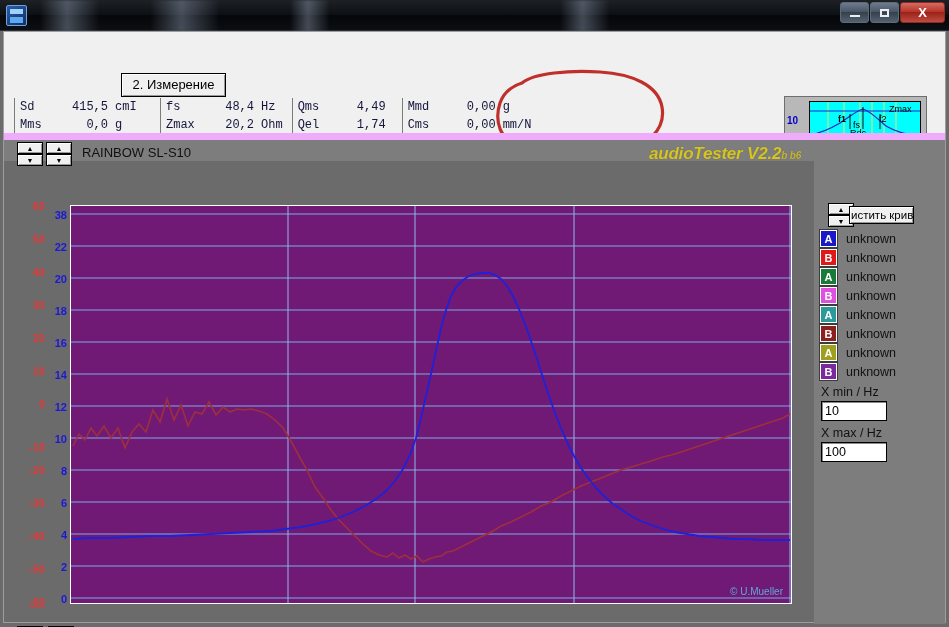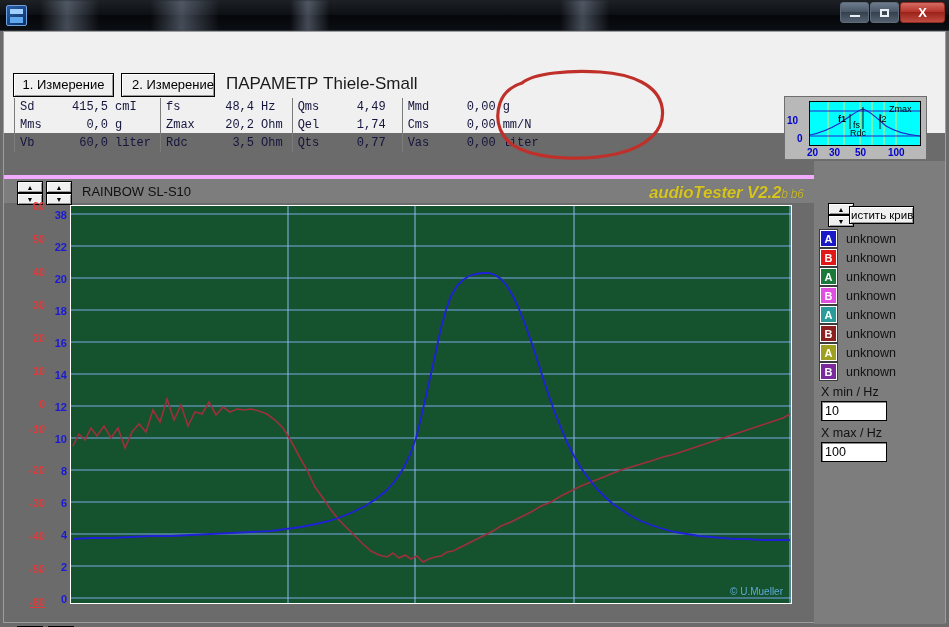--- a/index.html
+++ b/index.html
@@ -77,21 +77,21 @@
     border: 1px solid #000;
     box-shadow: inset 1px 1px 0 #ffffff, inset -1px -1px 0 #9a9a9a;
     font-family: "Liberation Sans", sans-serif;
     color: #000;
     text-align: center;
     cursor: default;
     white-space: nowrap;
     overflow: hidden;
   }
   #meas-btn-1 { position: absolute; left: 9px;  top: 41px; width: 101px; height: 24px; font-size: 13px; line-height: 22px; }
-  #meas-btn-2 { position: absolute; left: 117px; top: 41px; width: 94px; height: 24px; font-size: 13px; line-height: 22px; text-align: right; }
+  #meas-btn-2 { position: absolute; left: 117px; top: 41px; width: 105px; height: 24px; font-size: 13px; line-height: 22px; }
   #ts-title {
     position: absolute; left: 222px; top: 42px;
     font-size: 17px; color: #1a1a1a; white-space: nowrap;
   }
 
   .param-grid {
     position: absolute; left: 10px; top: 66px;
     display: flex;
     font-family: "Liberation Mono", monospace;
     font-size: 12px; color: #14143c;
@@ -127,52 +127,52 @@
     position: absolute; left: 24px; top: 4px; width: 112px; height: 45px;
     background: #00ffff; border: 1px solid #000;
   }
   .mini-axis-y { position: absolute; left: 2px; font-size: 10px; color: #0000cc; font-weight: bold; }
   .mini-axis-x { position: absolute; top: 50px; font-size: 10px; color: #0000cc; font-weight: bold; }
   .mini-label { position: absolute; font-size: 9px; color: #000; font-family: "Liberation Sans", sans-serif; }
 
   
   .chart-header {
     position: absolute; left: 0; top: 101px; width: 941px; height: 28px;
-    background: #7d7d7d; border-top: 4px solid #f0abfc; margin-top: 42px;
+    background: #7d7d7d; border-top: 7px solid #f0abfc;
   }
   #curve-name {
     position: absolute; left: 78px; top: 5px;
     font-size: 13px; color: #101010;
   }
   #brand {
     position: absolute; left: 645px; top: 4px;
     font-size: 17px; font-style: italic; font-weight: bold;
     color: #d6c41f; letter-spacing: -0.2px;
     text-shadow: 0 0 1px rgba(0,0,0,0.25);
   }
-  #brand small { font-size: 12px; font-weight: normal; color: #c4b633; }
+  #brand small { font-size: 10px; font-weight: bold; color: #c4b633; }
 
   
   .spin {
     width: 26px; height: 24px;
     display: flex; flex-direction: column;
   }
   .spin > div {
     flex: 1; background: #f0f0f0;
     border: 1px solid #000;
     box-shadow: inset 1px 1px 0 #ffffff, inset -1px -1px 0 #9a9a9a;
     display: flex; align-items: center; justify-content: center;
     font-size: 7px; color: #000; line-height: 1;
   }
 
   
   .plot-area { position: absolute; left: 0; top: 129px; width: 810px; height: 463px; }
   .plot-canvas {
     position: absolute; left: 66px; top: 44px; width: 722px; height: 399px;
-    background: #14532d; border: 1px solid #ffffff;
+    background: #701a75; border: 1px solid #ffffff;
   }
   .axis-red, .axis-blue {
     position: absolute;
     font-size: 11px; font-weight: bold;
     text-align: right; white-space: nowrap;
   }
   .axis-red { color: #e03a3a; width: 26px; left: 15px; text-align: right; }
   .axis-blue { color: #1a1ad6; width: 22px; left: 41px; }
   .watermark {
     position: absolute; right: 8px; bottom: 6px;
@@ -237,23 +237,21 @@
       <div class="tb-btn close">
         <span>X</span>
       </div>
     </div>
   </div>
 
   <div class="client">
 
     <div class="top-panel">
 
-      <div class="btn3d" id="meas-btn-1">1. Измерение</div>
       <div class="btn3d" id="meas-btn-2">2. Измерение</div>
-      <div id="ts-title">ПАРАМЕТР Thiele-Small</div>
 
       <div class="param-grid">
         <div class="param-col">
           <div class="param-row">
             <span class="p-name">Sd</span>
             <span class="p-val">415,5</span>
             <span class="p-unit">cmI</span>
           </div>
           <div class="param-row">
             <span class="p-name">Mms</span>
@@ -379,21 +377,21 @@
 
     <div class="plot-area">
 
       <div class="axis-red" style="top:39px;">60</div>
       <div class="axis-red" style="top:72px;">50</div>
       <div class="axis-red" style="top:105px;">40</div>
       <div class="axis-red" style="top:138px;">30</div>
       <div class="axis-red" style="top:171px;">20</div>
       <div class="axis-red" style="top:204px;">10</div>
       <div class="axis-red" style="top:237px;">0</div>
-      <div class="axis-red" style="top:262px;font-style:italic;">-10</div>
+      <div class="axis-red" style="top:280px;">-10</div>
       <div class="axis-red" style="top:303px;">-20</div>
       <div class="axis-red" style="top:336px;">-30</div>
       <div class="axis-red" style="top:369px;">-40</div>
       <div class="axis-red" style="top:402px;">-50</div>
       <div class="axis-red" style="top:435px;text-decoration:underline;">-60</div>
 
       <div class="axis-blue" style="top:48px;">38</div>
       <div class="axis-blue" style="top:80px;">22</div>
       <div class="axis-blue" style="top:112px;">20</div>
       <div class="axis-blue" style="top:144px;">18</div>

